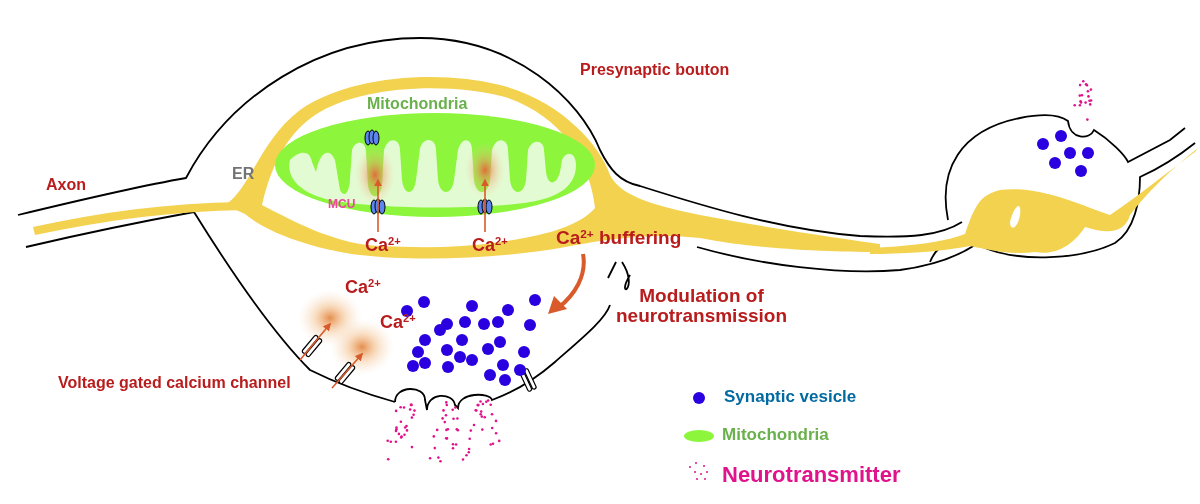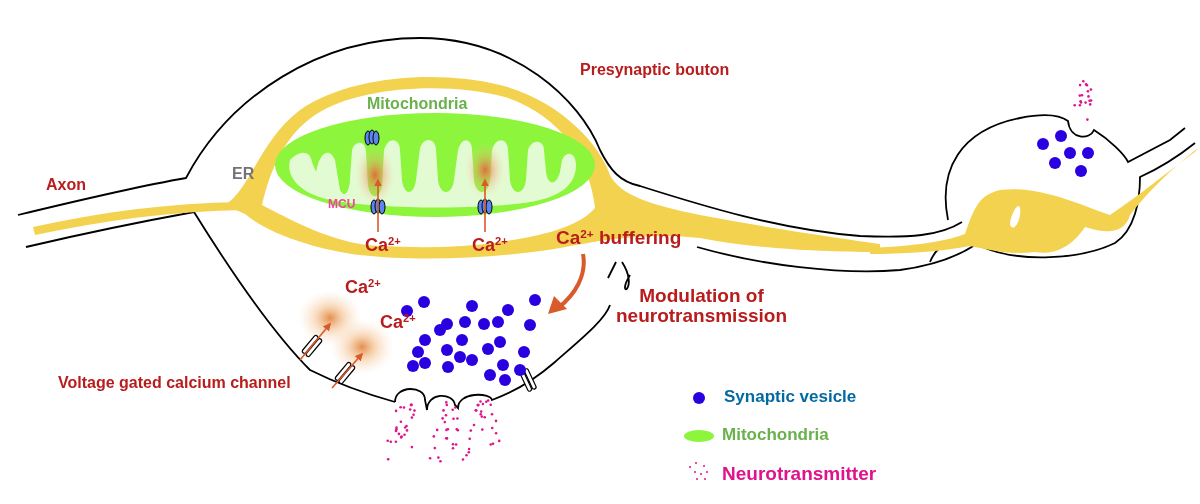--- a/index.html
+++ b/index.html
@@ -282,13 +282,13 @@
   <div>Modulation of</div>
   <div style="margin-top:1px;">neurotransmission</div>
 </div>
 
 <div class="lbl black" style="left:27px;top:373px;font-size:16px;line-height:20px;margin-left:31px;">
   <div>Voltage gated calcium channel</div>
 </div>
 
 <div class="lbl" style="left:724px;top:388px;font-size:17px;color:#0369a1;">Synaptic vesicle</div>
 <div class="lbl" style="left:722px;top:426px;font-size:17px;color:#6ab04c;">Mitochondria</div>
-<div class="lbl" style="left:722px;top:464px;font-size:19px;color:#e0138c;">Neurotransmitter</div>
+<div class="lbl" style="left:722px;top:464px;font-size:22px;color:#e0138c;">Neurotransmitter</div>
 
 </body></html>

